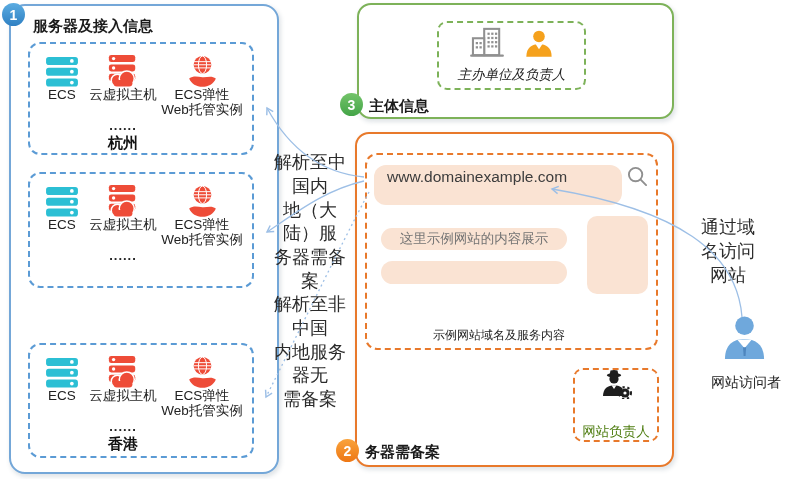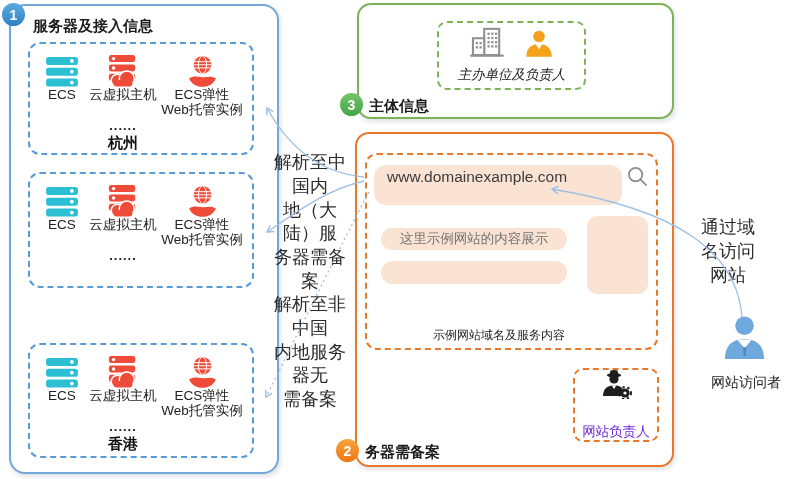--- a/index.html
+++ b/index.html
@@ -48,21 +48,21 @@
   #domain-pill{left:374px;top:165px;width:248px;height:40px;font-size:15.5px;color:#3c3c3c;
     line-height:23px;padding-left:13px;box-sizing:border-box;white-space:nowrap;overflow:hidden;}
   #magnifier{position:absolute;left:627px;top:166px;z-index:3;}
   #content-pill{left:381px;top:228px;width:186px;height:22px;font-size:13.5px;color:#737373;
     line-height:22px;text-align:center;}
   #empty-pill{left:381px;top:261px;width:186px;height:23px;}
   #side-block{left:587px;top:216px;width:61px;height:78px;border-radius:10px;}
   #site-caption{position:absolute;left:385px;top:327px;font-size:12px;color:#222;z-index:3;white-space:nowrap;margin-left:48px;}
   #owner-card{position:absolute;left:573px;top:368px;width:86px;height:74px;border:2px dashed #E8792B;border-radius:10px;
     box-sizing:border-box;display:flex;flex-direction:column;align-items:center;justify-content:center;z-index:3;background:#fff;}
-  #owner-card .lbl{font-size:13.5px;color:#6d28d9;margin-top:20px;}
+  #owner-card .lbl{font-size:13.5px;color:#4d7c0f;margin-top:20px;}
 
   
   .note{position:absolute;font-size:18px;line-height:1.32;color:#2b2b2b;text-align:center;
         white-space:pre-line;z-index:6;}
   #note-mainland{left:266px;top:151px;width:88px;}
   #note-nonmainland{left:266px;top:293px;width:88px;}
   #note-visit{left:698px;top:216px;width:60px;}
 
   #visitor{position:absolute;left:722px;top:316px;z-index:6;}
   #visitor-label{position:absolute;left:698px;top:374px;width:96px;text-align:center;font-size:14px;color:#222;z-index:6;}

